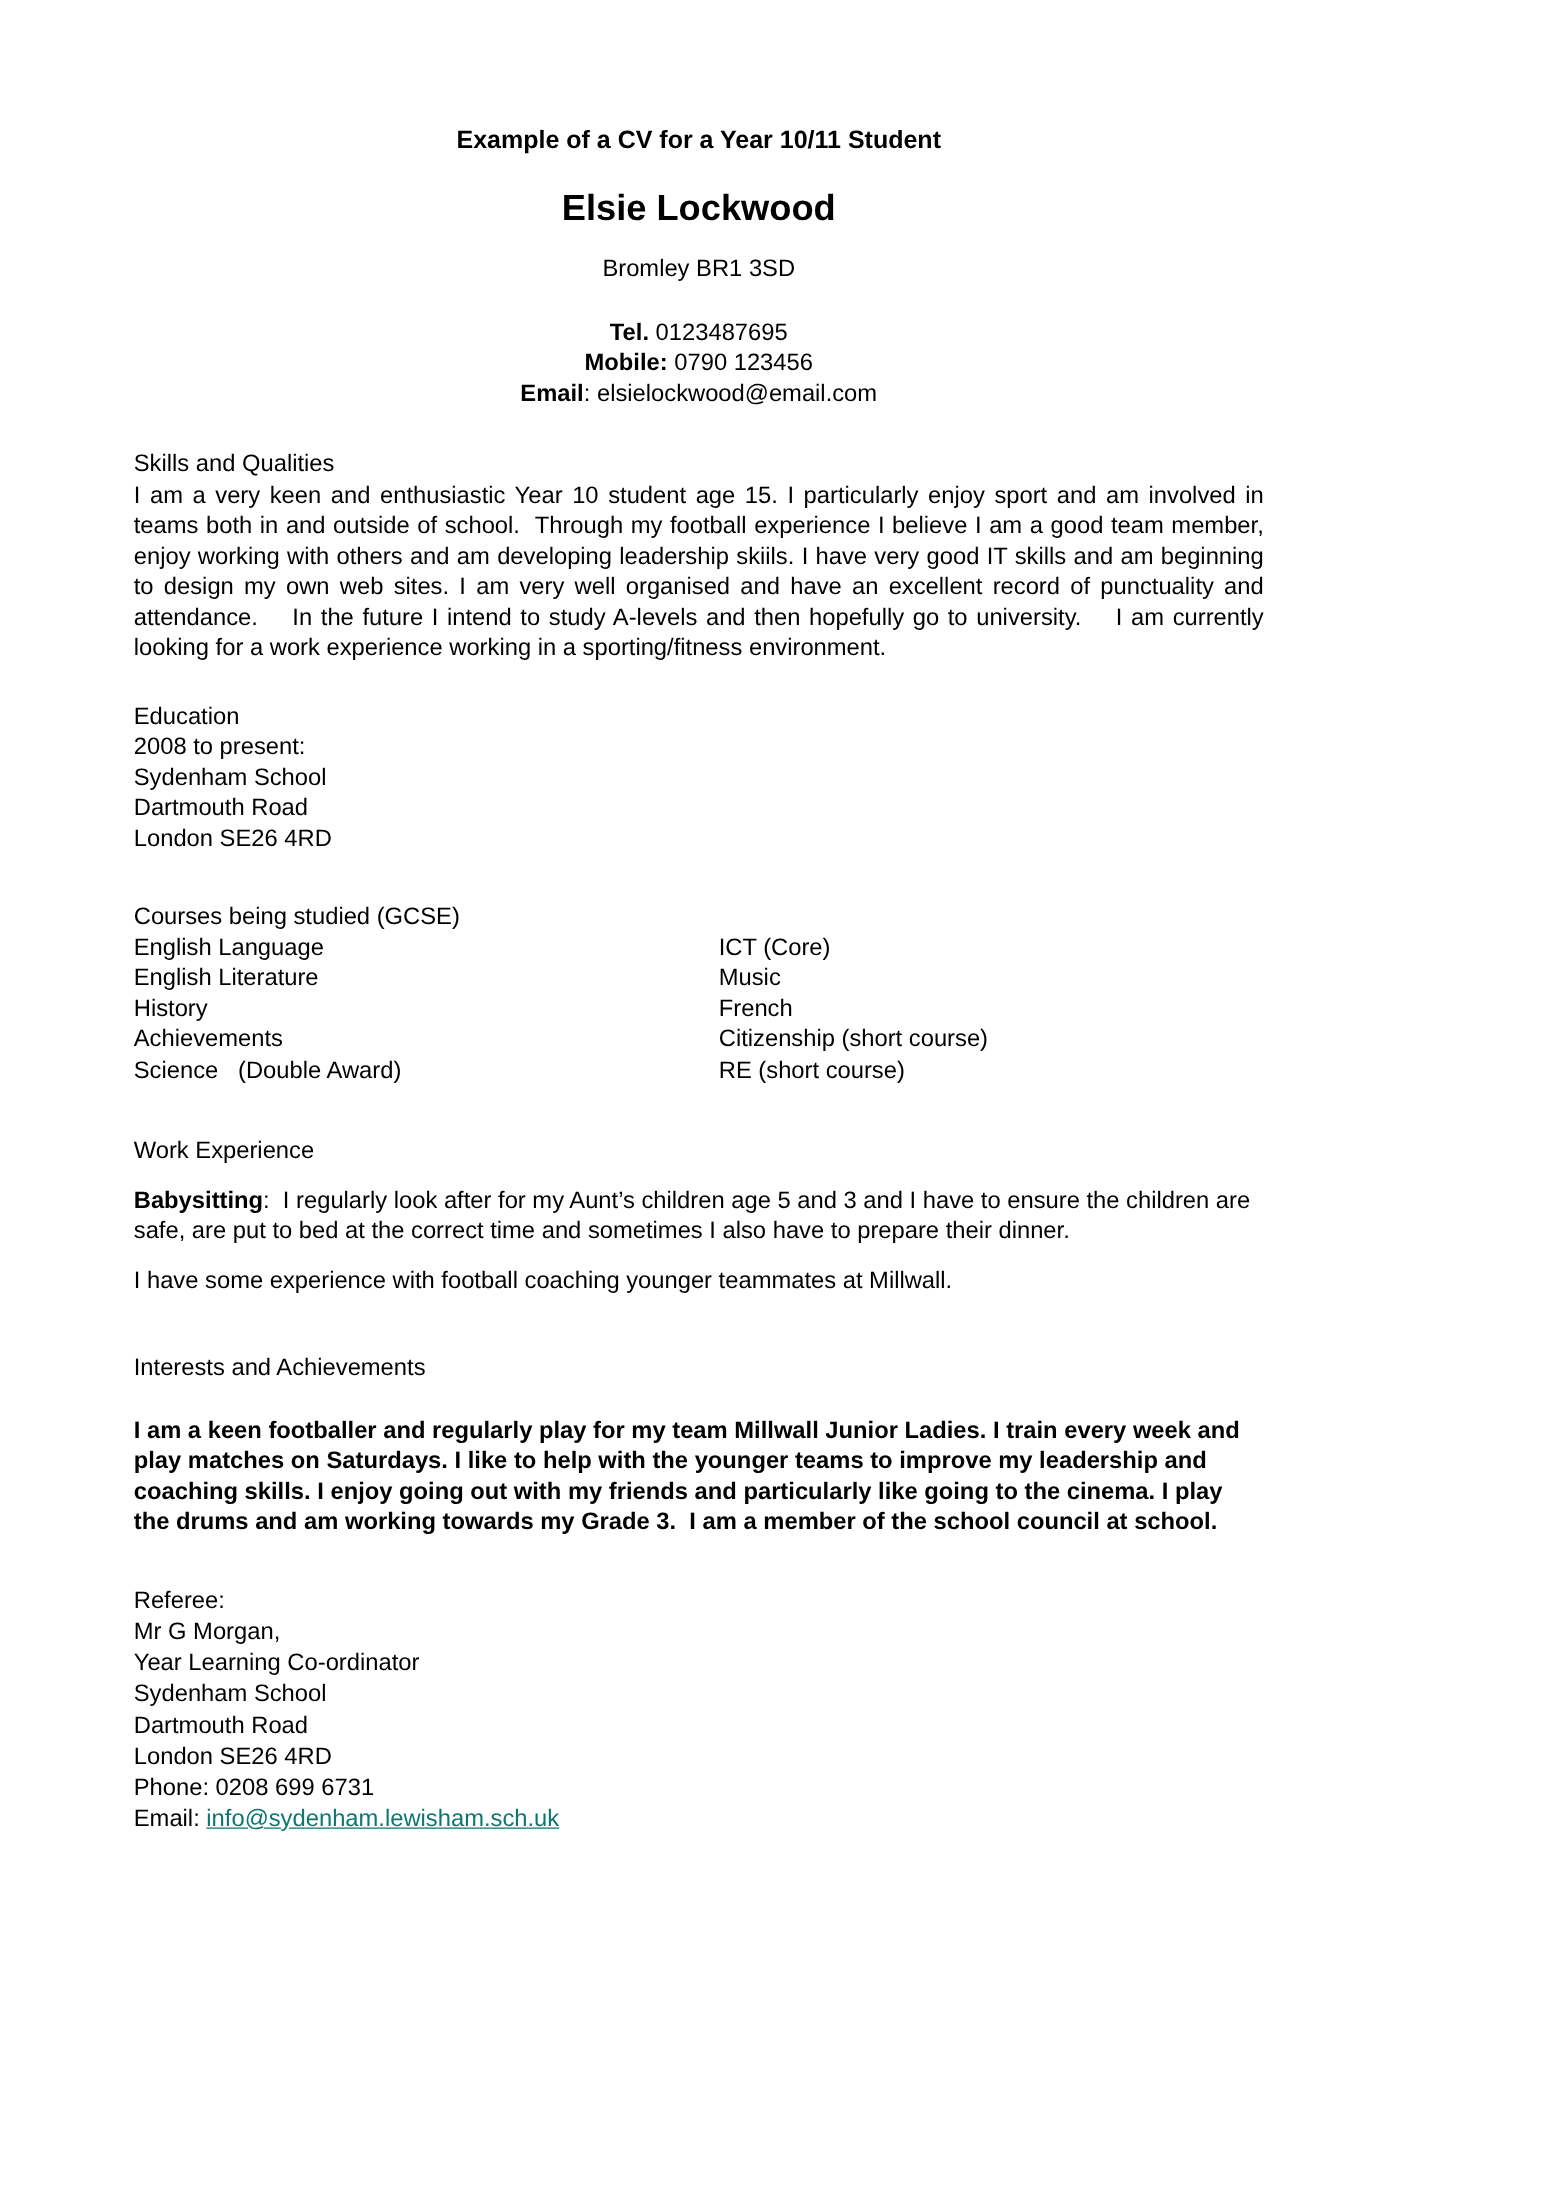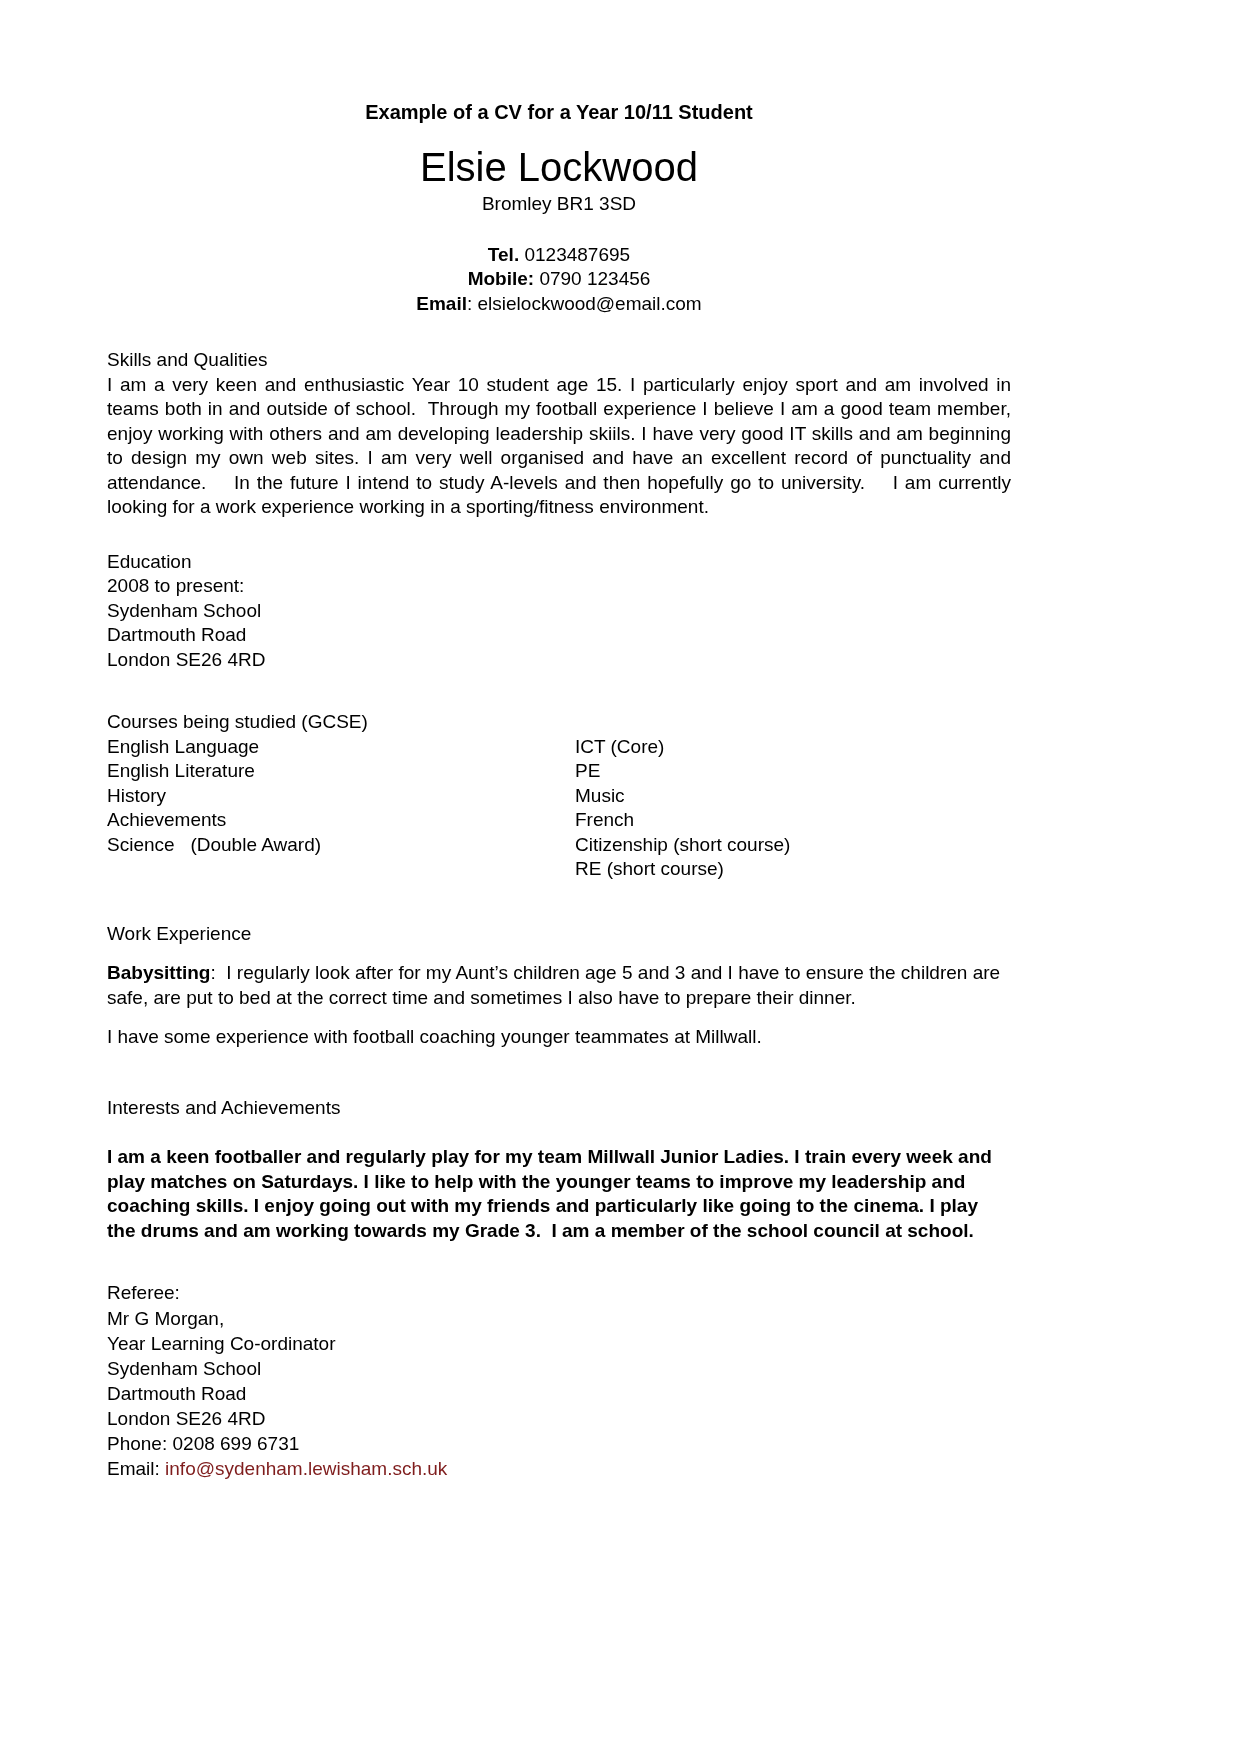--- a/index.html
+++ b/index.html
@@ -19,24 +19,24 @@
     margin-left: 107px;
     width: 904px;
   }
   .center { text-align: center; }
   .doc-title {
     font-weight: bold;
     font-size: 20px;
     line-height: 24px;
   }
   .person-name {
-    font-size: 40px;
-    font-weight: normal;
+    font-size: 29px;
+    font-weight: bold;
     line-height: 38px;
-    margin: 24px 0 6px 0;
+    margin: 24px 0 18px 0;
   }
   .addr-line { line-height: 24.5px; }
   .contact-block { margin-top: 26px; }
   .contact-line { white-space: pre-wrap; }
   b, .bold { font-weight: bold; }
   .section-heading {
     font-weight: normal;
     margin: 0;
     font-size: 19px;
     line-height: 24.5px;
@@ -53,21 +53,22 @@
   .courses-col-left { width: 468px; flex: 0 0 468px; }
   .courses-col-right { flex: 1 1 auto; }
   .course-item { white-space: pre-wrap; line-height: 24.5px; }
   .work-section { margin-top: 40px; }
   .work-section .para { margin-top: 15px; white-space: pre-wrap; }
   .interests-section { margin-top: 46px; }
   .interests-section .para { margin-top: 25px; font-weight: bold; }
   .referee-section { margin-top: 38px; }
   .referee-line { line-height: 25px; white-space: pre-wrap; }
   a.email-link, .email-link {
-    color: #7f1d1d;
+    color: #0f766e;
+    text-decoration: underline;
     cursor: pointer;
   }
 </style>
 </head>
 <body>
 
 <div class="page">
   <div class="content">
 
     <div class="center doc-title">Example of a CV for a Year 10/11 Student</div>
@@ -100,21 +101,20 @@
       <div class="courses-cols">
         <div class="courses-col-left">
           <div class="course-item">English Language</div>
           <div class="course-item">English Literature</div>
           <div class="course-item">History</div>
           <div class="course-item">Achievements</div>
           <div class="course-item">Science   (Double Award)</div>
         </div>
         <div class="courses-col-right">
           <div class="course-item">ICT (Core)</div>
-          <div class="course-item">PE</div>
           <div class="course-item">Music</div>
           <div class="course-item">French</div>
           <div class="course-item">Citizenship (short course)</div>
           <div class="course-item">RE (short course)</div>
         </div>
       </div>
     </div>
 
     <div class="work-section">
       <div class="section-heading">Work Experience</div>

